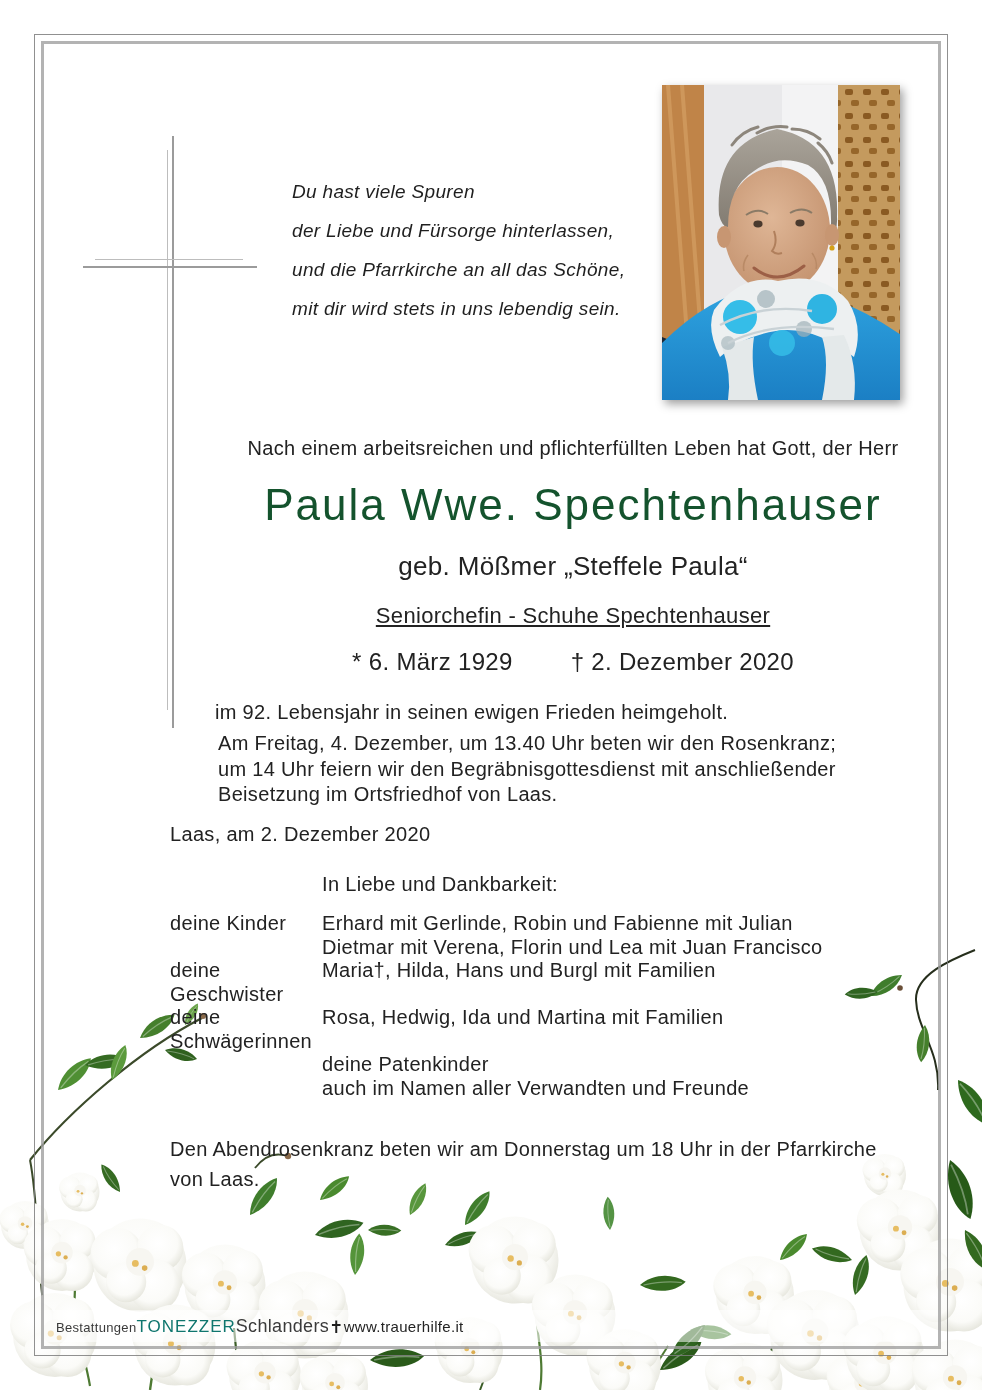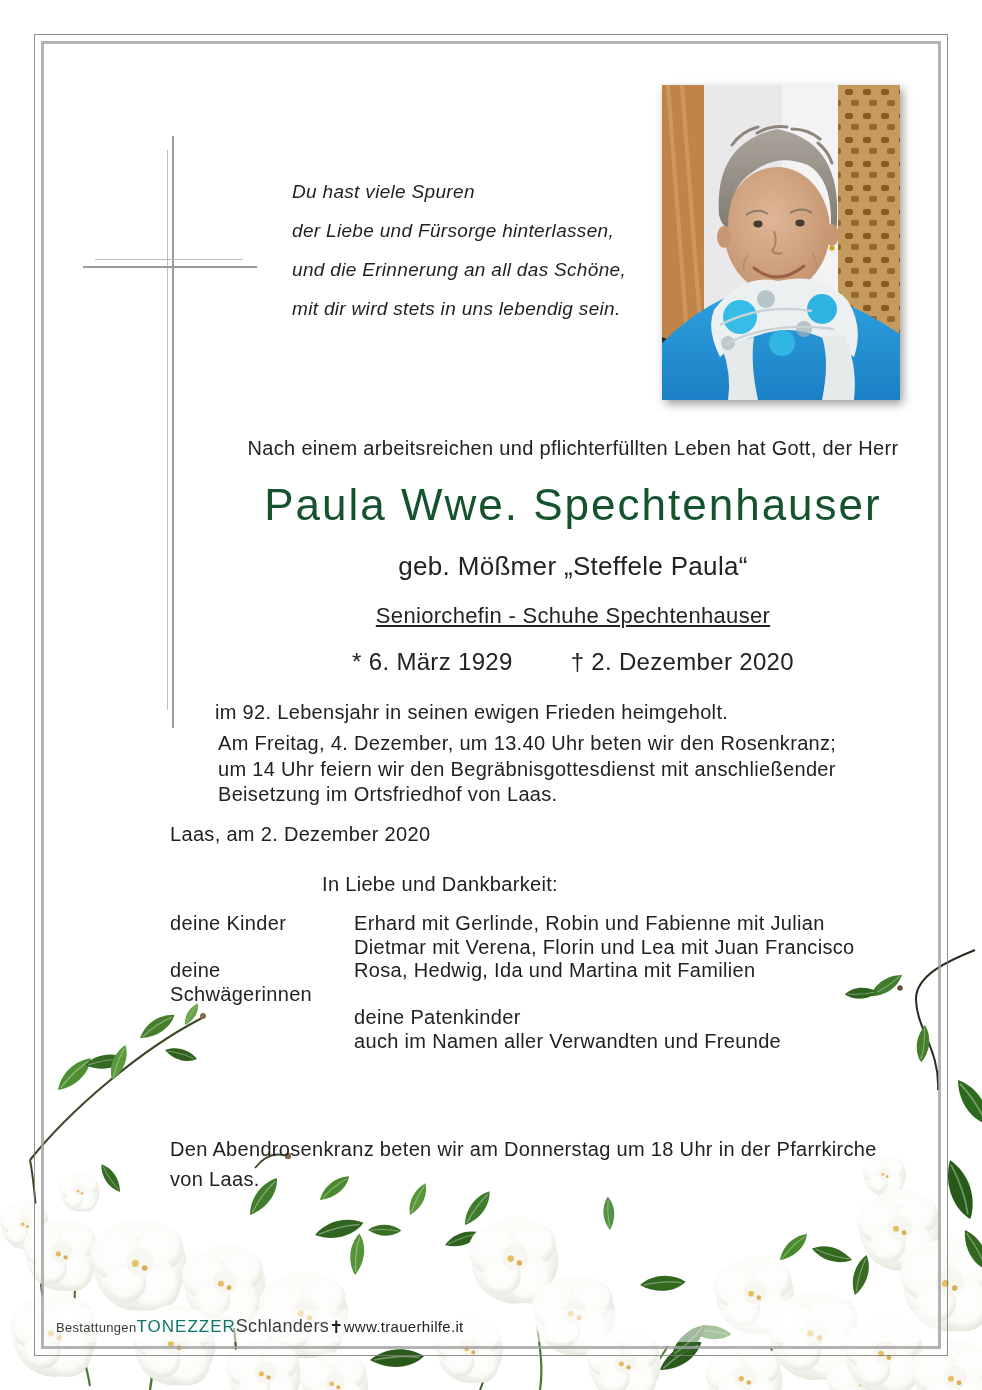--- a/index.html
+++ b/index.html
@@ -30,21 +30,21 @@
   .name{top:480px;font-size:44px;letter-spacing:2px;color:#14532d;}
   .birthname{top:551px;font-size:26px;}
   .role{top:603px;font-size:22px;text-decoration:underline;}
   .dates{top:648px;font-size:24px;display:flex;justify-content:center;gap:58px;}
   .leftblock{position:absolute;z-index:8;font-size:20px;line-height:25.5px;}
   .passing{left:215px;top:700px;}
   .service{left:218px;top:731px;}
   .dateline{left:170px;top:822px;}
   .gratitude{left:322px;top:872px;font-size:20px;}
   .family{position:absolute;left:170px;top:912px;z-index:8;font-size:20px;line-height:23.5px;}
-  .family .row{display:flex;gap:32px;}
+  .family .row{display:flex;}
   .family .lbl{width:152px;flex:0 0 152px;}
   .family .val{white-space:nowrap;}
   .rosary{left:170px;top:1134px;line-height:30px;}
   
   .footer-band{position:absolute;left:42px;top:1310px;width:898px;height:32px;
     background:rgba(255,255,255,.55);z-index:9;}
   .footer{position:absolute;left:56px;top:1316px;z-index:10;display:flex;align-items:baseline;
     color:#3a3a3a;}
   .footer .prefix{font-size:13px;}
   .footer .brand{font-size:17px;letter-spacing:1px;color:#0f766e;}
@@ -219,21 +219,21 @@
       <circle cx="104" cy="214" r="9" fill="#9fb0b8" opacity=".7"></circle>
       <circle cx="142" cy="244" r="8" fill="#9fb0b8" opacity=".7"></circle>
       <circle cx="66" cy="258" r="7" fill="#9fb0b8" opacity=".6"></circle>
       <path d="M58 240 Q100 218 150 226 M66 258 Q110 236 172 244" stroke="#c9d2d6" stroke-width="2.4" fill="none"></path>
     </svg>
   </div>
 
   <div class="poem">
     <div>Du hast viele Spuren</div>
     <div>der Liebe und Fürsorge hinterlassen,</div>
-    <div>und die Erinnerung an all das Schöne,</div>
+    <div>und die Pfarrkirche an all das Schöne,</div>
     <div>mit dir wird stets in uns lebendig sein.</div>
   </div>
 
   <div class="centered intro">Nach einem arbeitsreichen und pflichterfüllten Leben hat Gott, der Herr</div>
   <div class="centered name">Paula Wwe. Spechtenhauser</div>
   <div class="centered birthname">geb. Mößmer  „Steffele Paula“</div>
   <div class="centered role">Seniorchefin - Schuhe Spechtenhauser</div>
   <div class="centered dates">
     <span>* 6. März 1929</span>
     <span>† 2. Dezember 2020</span>
@@ -251,20 +251,24 @@
   <div class="family">
     <div class="row">
       <span class="lbl">deine Kinder</span>
       <span class="val">Erhard mit Gerlinde, Robin und Fabienne mit Julian</span>
     </div>
     <div class="row">
       <span class="lbl"></span>
       <span class="val">Dietmar mit Verena, Florin und Lea mit Juan Francisco</span>
     </div>
     <div class="row">
+      <span class="lbl">deine Geschwister</span>
+      <span class="val">Maria†, Hilda, Hans und Burgl mit Familien</span>
+    </div>
+    <div class="row">
       <span class="lbl">deine Schwägerinnen</span>
       <span class="val">Rosa, Hedwig, Ida und Martina mit Familien</span>
     </div>
     <div class="row">
       <span class="lbl"></span>
       <span class="val">deine Patenkinder</span>
     </div>
     <div class="row">
       <span class="lbl"></span>
       <span class="val">auch im Namen aller Verwandten und Freunde</span>

